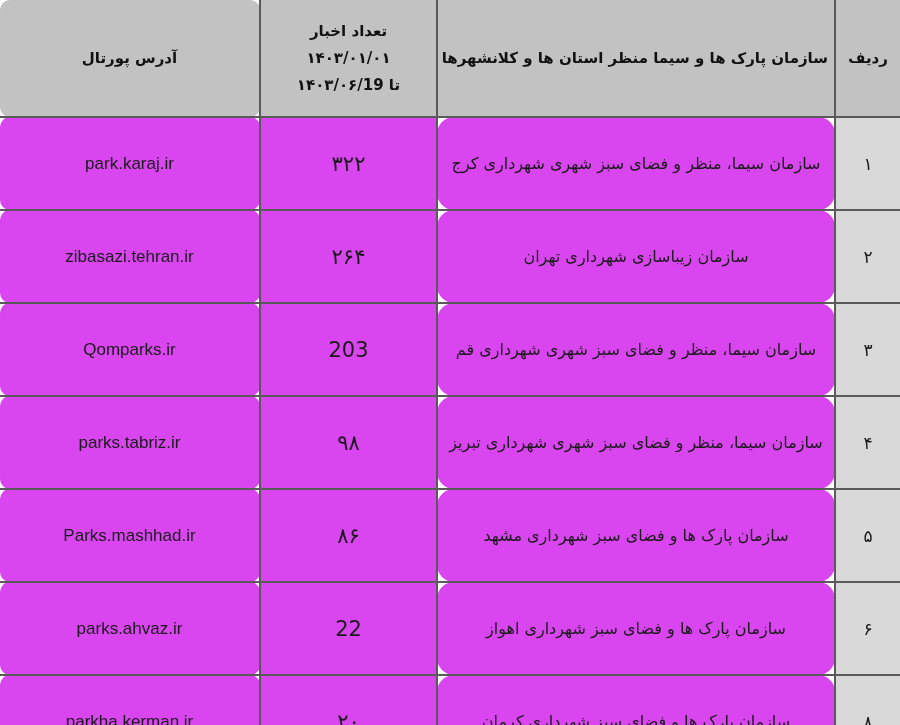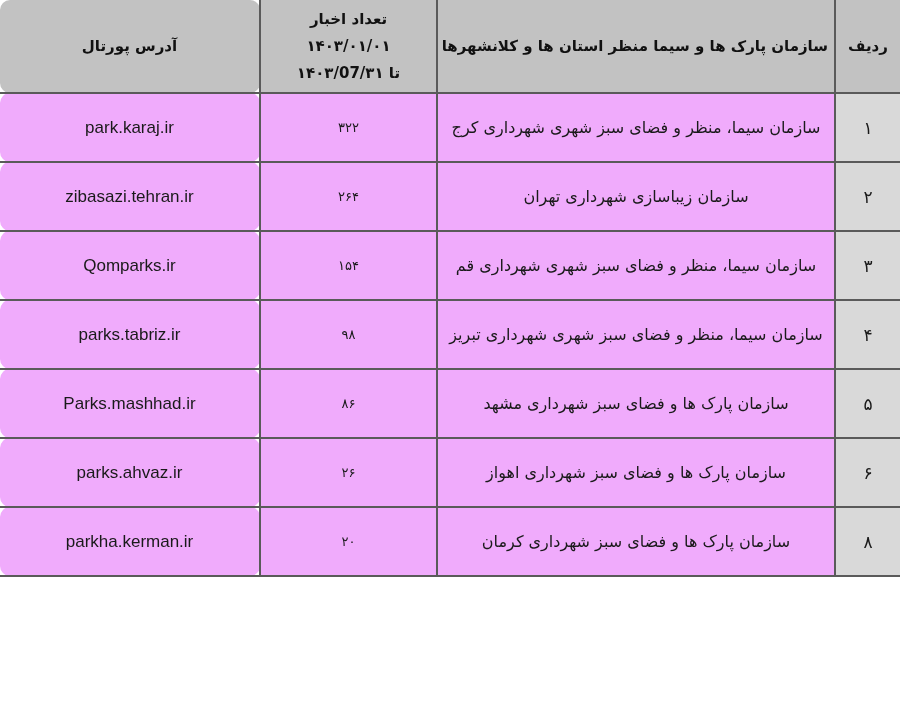--- a/index.html
+++ b/index.html
@@ -16,54 +16,55 @@
     table.grid {
       border-collapse: collapse;
       width: 900px;
       table-layout: fixed;
       direction: ltr;
     }
     table.grid td, table.grid th {
       border: 2px solid #5a5a5a;
       text-align: center;
       vertical-align: middle;
-      padding: 4px 6px;
+      padding: 16px 6px;
       overflow: hidden;
       white-space: nowrap;
     }
     table.grid th {
       background: #c2c2c2;
       color: #111111;
       font-weight: bold;
       font-size: 15px;
       height: 84px;
       direction: rtl;
     }
     th.col-count {
       line-height: 27px;
       font-size: 15px;
     }
     td {
       height: 59px;
-      background: #f0abfc;
+      background: #d946ef;
       color: #1a1a1a;
     }
     td.col-portal {
       font-family: "Liberation Sans", sans-serif;
       font-size: 17px;
       direction: ltr;
     }
     td.col-count {
-      font-size: 13px;
+      font-size: 21px;
       direction: rtl;
       margin-top: 8px;
     }
     td.col-org {
       font-size: 16px;
       direction: rtl;
+      border-radius: 17px;
     }
     td.col-row {
       background: #d9d9d9;
       font-size: 17px;
       direction: rtl;
     }
     td.align-top-ish {
       vertical-align: top;
       padding-top: 8px;
     }
@@ -92,59 +93,59 @@
     <col style="width:177px">
     <col style="width:398px">
     <col style="width:65px">
   </colgroup>
   <tbody>
       <tr>
     <th class="col-portal">آدرس پورتال</th>
     <th class="col-count">
       <span class="line">تعداد اخبار</span>
       <span class="line">۱۴۰۳/۰۱/۰۱</span>
-      <span class="line">تا ۱۴۰۳/07/۳۱</span>
+      <span class="line">تا ۱۴۰۳/۰۶/19</span>
     </th>
     <th class="col-org">سازمان پارک ها و سیما منظر استان ها و کلانشهرها</th>
     <th class="col-row">ردیف</th>
   </tr>
 
   <tr>
     <td class="col-portal">park.karaj.ir</td>
     <td class="col-count">۳۲۲</td>
     <td class="col-org">سازمان سیما، منظر و فضای سبز شهری شهرداری کرج</td>
     <td class="col-row">۱</td>
   </tr>
   <tr>
     <td class="col-portal">zibasazi.tehran.ir</td>
     <td class="col-count">۲۶۴</td>
     <td class="col-org">سازمان زیباسازی شهرداری تهران</td>
     <td class="col-row">۲</td>
   </tr>
   <tr>
     <td class="col-portal">Qomparks.ir</td>
-    <td class="col-count">۱۵۴</td>
+    <td class="col-count">203</td>
     <td class="col-org">سازمان سیما، منظر و فضای سبز شهری شهرداری قم</td>
     <td class="col-row">۳</td>
   </tr>
   <tr>
     <td class="col-portal">parks.tabriz.ir</td>
     <td class="col-count">۹۸</td>
     <td class="col-org">سازمان سیما، منظر و فضای سبز شهری شهرداری تبریز</td>
     <td class="col-row">۴</td>
   </tr>
   <tr>
     <td class="col-portal">Parks.mashhad.ir</td>
     <td class="col-count">۸۶</td>
     <td class="col-org align-top-ish">سازمان پارک ها و فضای سبز شهرداری مشهد</td>
     <td class="col-row">۵</td>
   </tr>
   <tr>
     <td class="col-portal">parks.ahvaz.ir</td>
-    <td class="col-count">۲۶</td>
+    <td class="col-count">22</td>
     <td class="col-org">سازمان پارک ها و فضای سبز شهرداری اهواز</td>
     <td class="col-row">۶</td>
   </tr>
   <tr>
     <td class="col-portal">parkha.kerman.ir</td>
     <td class="col-count">۲۰</td>
     <td class="col-org">سازمان پارک ها و فضای سبز شهرداری کرمان</td>
     <td class="col-row">۸</td>
   </tr>
 </tbody>

